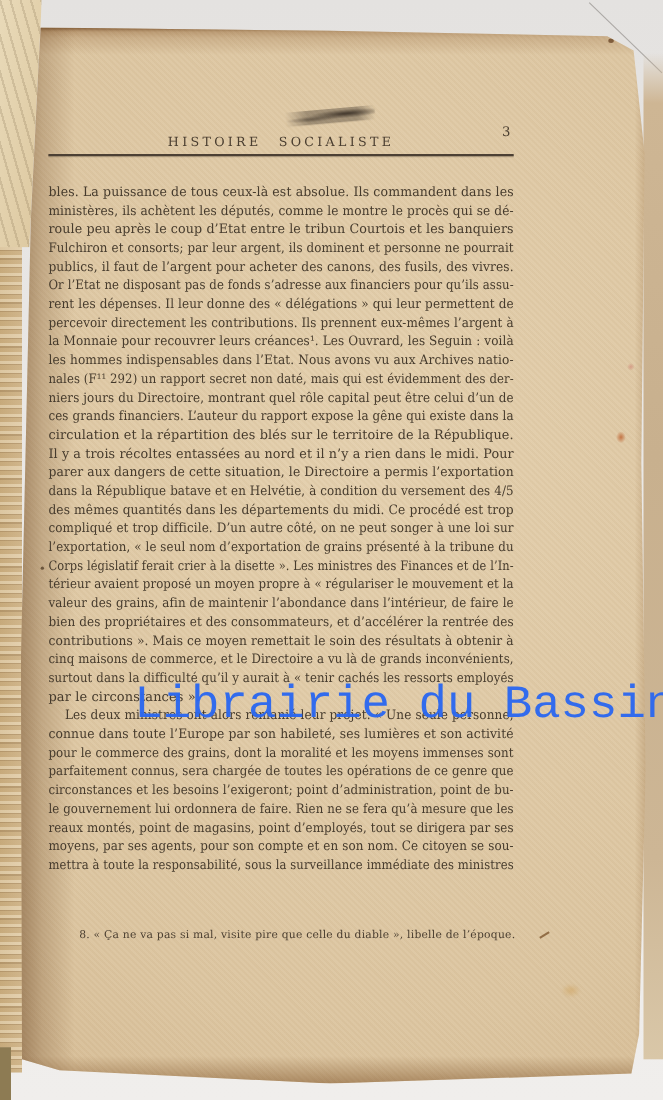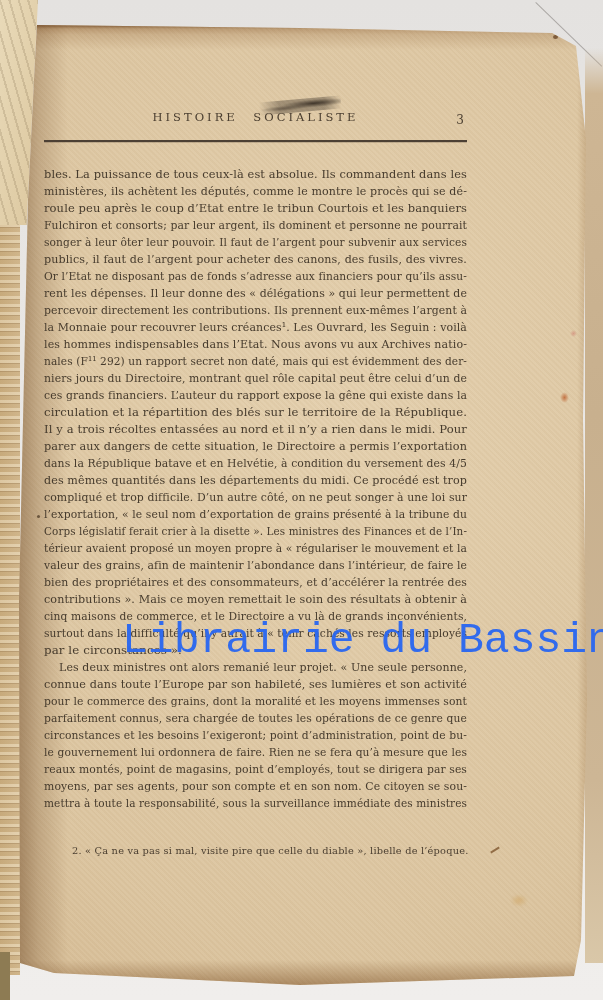--- a/index.html
+++ b/index.html
@@ -45,21 +45,21 @@
   .spot.s1{left:560px;top:392px;width:9px;height:11px;background:radial-gradient(rgba(190,100,50,.85),rgba(190,100,50,0) 70%);}
   .spot.s2{left:570px;top:330px;width:7px;height:7px;background:radial-gradient(rgba(205,125,110,.6),rgba(205,125,110,0) 70%);}
   .spot.s3{left:510px;top:894px;width:18px;height:13px;background:radial-gradient(rgba(205,160,90,.55),rgba(205,160,90,0) 70%);filter:blur(1px);}
   .spot.s4{left:553px;top:35px;width:5px;height:4px;background:rgba(92,56,24,.7);}
   .spot.s5{left:318px;top:22px;width:7px;height:3px;background:rgba(70,45,20,.8);border-radius:40%;}
   .spot.s6{left:37px;top:515px;width:3px;height:3px;background:rgba(70,50,30,.7);}
   .mark-slash{position:absolute;left:490px;top:849px;width:10px;height:2px;
     background:rgba(128,88,48,.8);transform:rotate(-32deg);}
   
   .textcol{position:absolute;left:44px;top:0;width:423px;color:#463b2d;}
-  .running-head{position:absolute;left:0;top:110px;width:100%;text-align:center;
+  .running-head{position:absolute;left:0;top:122px;width:100%;text-align:center;
     font-size:11.5px;letter-spacing:3px;word-spacing:9px;color:#4a3e30;white-space:nowrap;}
   .pagenum{position:absolute;top:113px;right:3px;font-size:12px;color:#4a3e30;}
   .smudge{position:absolute;left:215px;top:99px;width:82px;height:13px;transform:rotate(-5deg);filter:blur(.4px);
     background:
       radial-gradient(55% 42% at 68% 42%,rgba(45,36,28,.85),rgba(45,36,28,0) 75%),
       radial-gradient(42% 30% at 30% 62%,rgba(45,36,28,.50),rgba(45,36,28,0) 70%),
       linear-gradient(to right,rgba(45,36,28,0),rgba(45,36,28,.35) 25% 80%,rgba(45,36,28,0));}
   .rule{position:absolute;left:0;top:140px;width:423px;height:2px;background:#4c4034;
     box-shadow:0 1px 0 rgba(76,64,52,.22);}
   .bodytext{position:absolute;left:0;top:166px;width:423px;font-size:11.8px;letter-spacing:.1px;}
@@ -98,21 +98,20 @@
     <div class="textcol">
       <div class="smudge"></div>
       <div class="running-head">HISTOIRE SOCIALISTE</div>
       <div class="pagenum">3</div>
       <div class="rule"></div>
       <div class="bodytext">
           <div class="bodyline"><span class="jl fit" style="transform: scaleX(0.96627);">bles. La puissance de tous ceux-là est absolue. Ils commandent dans les</span></div>
           <div class="bodyline"><span class="jl fit" style="transform: scaleX(0.937786);">ministères, ils achètent les députés, comme le montre le procès qui se dé-</span></div>
           <div class="bodyline"><span class="jl fit" style="transform: scaleX(0.975392);">roule peu après le coup d’Etat entre le tribun Courtois et les banquiers</span></div>
           <div class="bodyline"><span class="jl fit" style="transform: scaleX(0.915894);">Fulchiron et consorts; par leur argent, ils dominent et personne ne pourrait</span></div>
-          <div class="bodyline"><span class="jl fit" style="transform: scaleX(0.902882);">songer à leur ôter leur pouvoir. Il faut de l’argent pour subvenir aux services</span></div>
           <div class="bodyline"><span class="jl fit" style="transform: scaleX(0.943966);">publics, il faut de l’argent pour acheter des canons, des fusils, des vivres.</span></div>
           <div class="bodyline"><span class="jl fit" style="transform: scaleX(0.902761);">Or l’Etat ne disposant pas de fonds s’adresse aux financiers pour qu’ils assu-</span></div>
           <div class="bodyline"><span class="jl fit" style="transform: scaleX(0.928586);">rent les dépenses. Il leur donne des « délégations » qui leur permettent de</span></div>
           <div class="bodyline"><span class="jl fit" style="transform: scaleX(0.923108);">percevoir directement les contributions. Ils prennent eux-mêmes l’argent à</span></div>
           <div class="bodyline"><span class="jl fit" style="transform: scaleX(0.928618);">la Monnaie pour recouvrer leurs créances¹. Les Ouvrard, les Seguin : voilà</span></div>
           <div class="bodyline"><span class="jl fit" style="transform: scaleX(0.936391);">les hommes indispensables dans l’Etat. Nous avons vu aux Archives natio-</span></div>
           <div class="bodyline"><span class="jl fit" style="transform: scaleX(0.899791);">nales (F¹¹ 292) un rapport secret non daté, mais qui est évidemment des der-</span></div>
           <div class="bodyline"><span class="jl fit" style="transform: scaleX(0.921726);">niers jours du Directoire, montrant quel rôle capital peut être celui d’un de</span></div>
           <div class="bodyline"><span class="jl fit" style="transform: scaleX(0.919596);">ces grands financiers. L’auteur du rapport expose la gêne qui existe dans la</span></div>
           <div class="bodyline"><span class="jl fit" style="transform: scaleX(0.989872);">circulation et la répartition des blés sur le territoire de la République.</span></div>
@@ -133,18 +132,18 @@
           <div class="bodyline indent"><span class="jl fit" style="transform: scaleX(0.931839);">Les deux ministres ont alors remanié leur projet. « Une seule personne,</span></div>
           <div class="bodyline"><span class="jl fit" style="transform: scaleX(0.953844);">connue dans toute l’Europe par son habileté, ses lumières et son activité</span></div>
           <div class="bodyline"><span class="jl fit" style="transform: scaleX(0.914255);">pour le commerce des grains, dont la moralité et les moyens immenses sont</span></div>
           <div class="bodyline"><span class="jl fit" style="transform: scaleX(0.911976);">parfaitement connus, sera chargée de toutes les opérations de ce genre que</span></div>
           <div class="bodyline"><span class="jl fit" style="transform: scaleX(0.91173);">circonstances et les besoins l’exigeront; point d’administration, point de bu-</span></div>
           <div class="bodyline"><span class="jl fit" style="transform: scaleX(0.909128);">le gouvernement lui ordonnera de faire. Rien ne se fera qu’à mesure que les</span></div>
           <div class="bodyline"><span class="jl fit" style="transform: scaleX(0.915615);">reaux montés, point de magasins, point d’employés, tout se dirigera par ses</span></div>
           <div class="bodyline"><span class="jl fit" style="transform: scaleX(0.921726);">moyens, par ses agents, pour son compte et en son nom. Ce citoyen se sou-</span></div>
           <div class="bodyline"><span class="jl fit" style="transform: scaleX(0.894913);">mettra à toute la responsabilité, sous la surveillance immédiate des ministres</span></div>
         </div>
-      <div class="footnote">2. « Ça ne va pas si mal, visite pire que celle du diable », libelle de l’époque.</div>
+      <div class="footnote">8. « Ça ne va pas si mal, visite pire que celle du diable », libelle de l’époque.</div>
     </div>
   </div>
 
   <div class="watermark" style="color: rgb(43, 104, 240);"><span class="jl fit" style="transform: scaleX(1.02535);">Librairie du Bassin</span></div>
 </div>
 
 </body></html>

